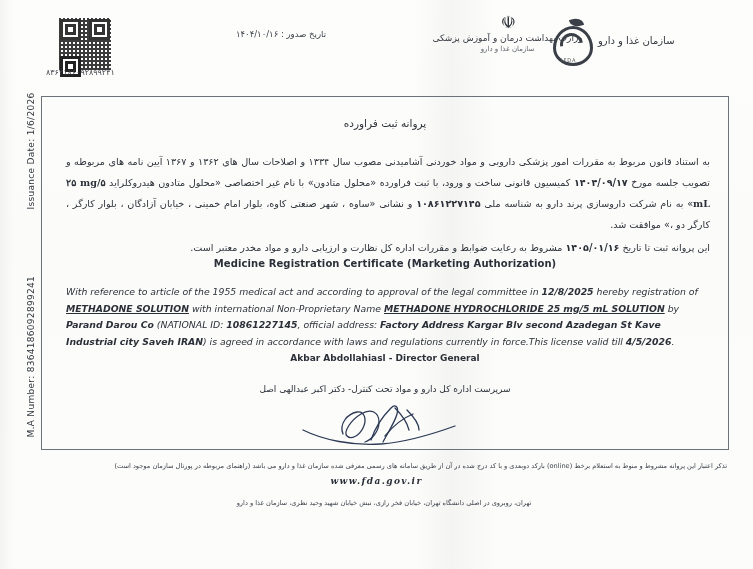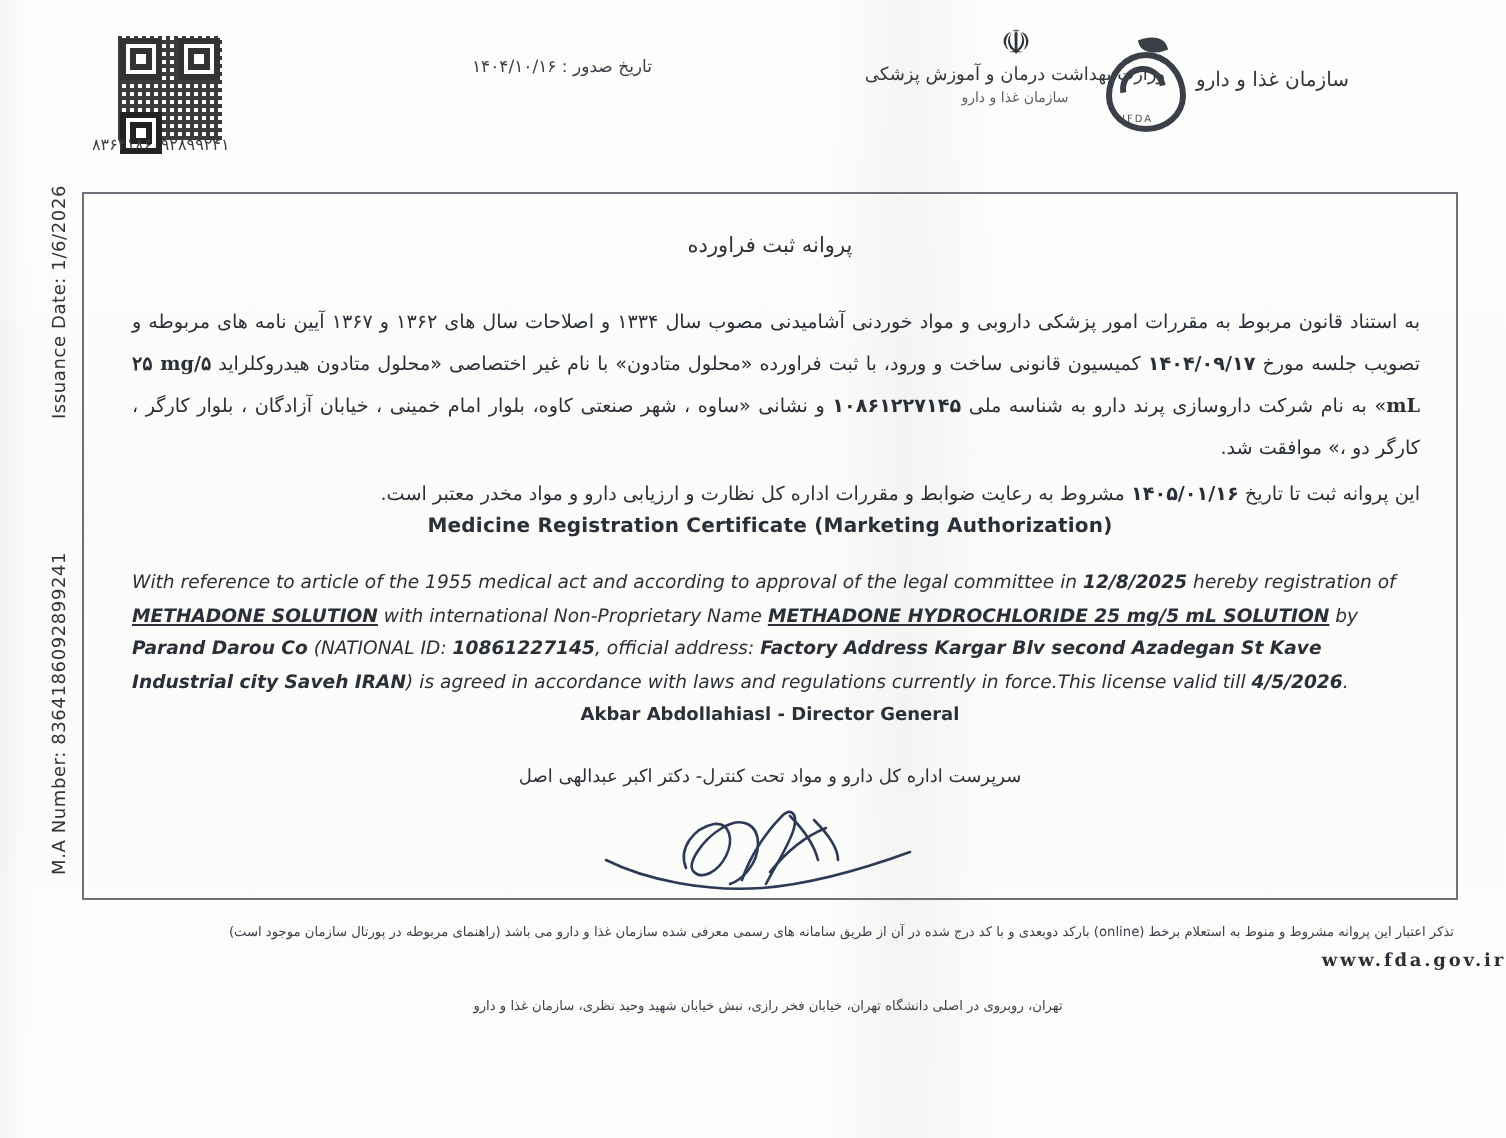--- a/index.html
+++ b/index.html
@@ -135,23 +135,24 @@
     margin:2px auto 0;width:180px;height:58px;position:relative;
   }
   .signature svg{position:absolute;left:0;top:0;}
 
   
   .foot-note{
     position:absolute;left:41px;width:686px;top:460px;
     direction:rtl;font-size:6.6px;color:#3b4049;line-height:12px;
   }
   .foot-url{
-    position:absolute;left:0;right:0;top:476px;text-align:right;
+    position:absolute;left:0;right:0;top:476px;text-align:center;
     font-size:9px;font-weight:bold;letter-spacing:1.4px;color:#2b3038;
     font-family:"DejaVu Serif","Liberation Serif",serif;
+    font-style:italic;
   }
   .foot-addr{
     position:absolute;left:41px;width:686px;top:497px;text-align:center;
     direction:rtl;font-size:6.6px;color:#3b4049;line-height:12px;
   }
 </style>
 </head>
 <body>
 
 <div id="scan"></div>

